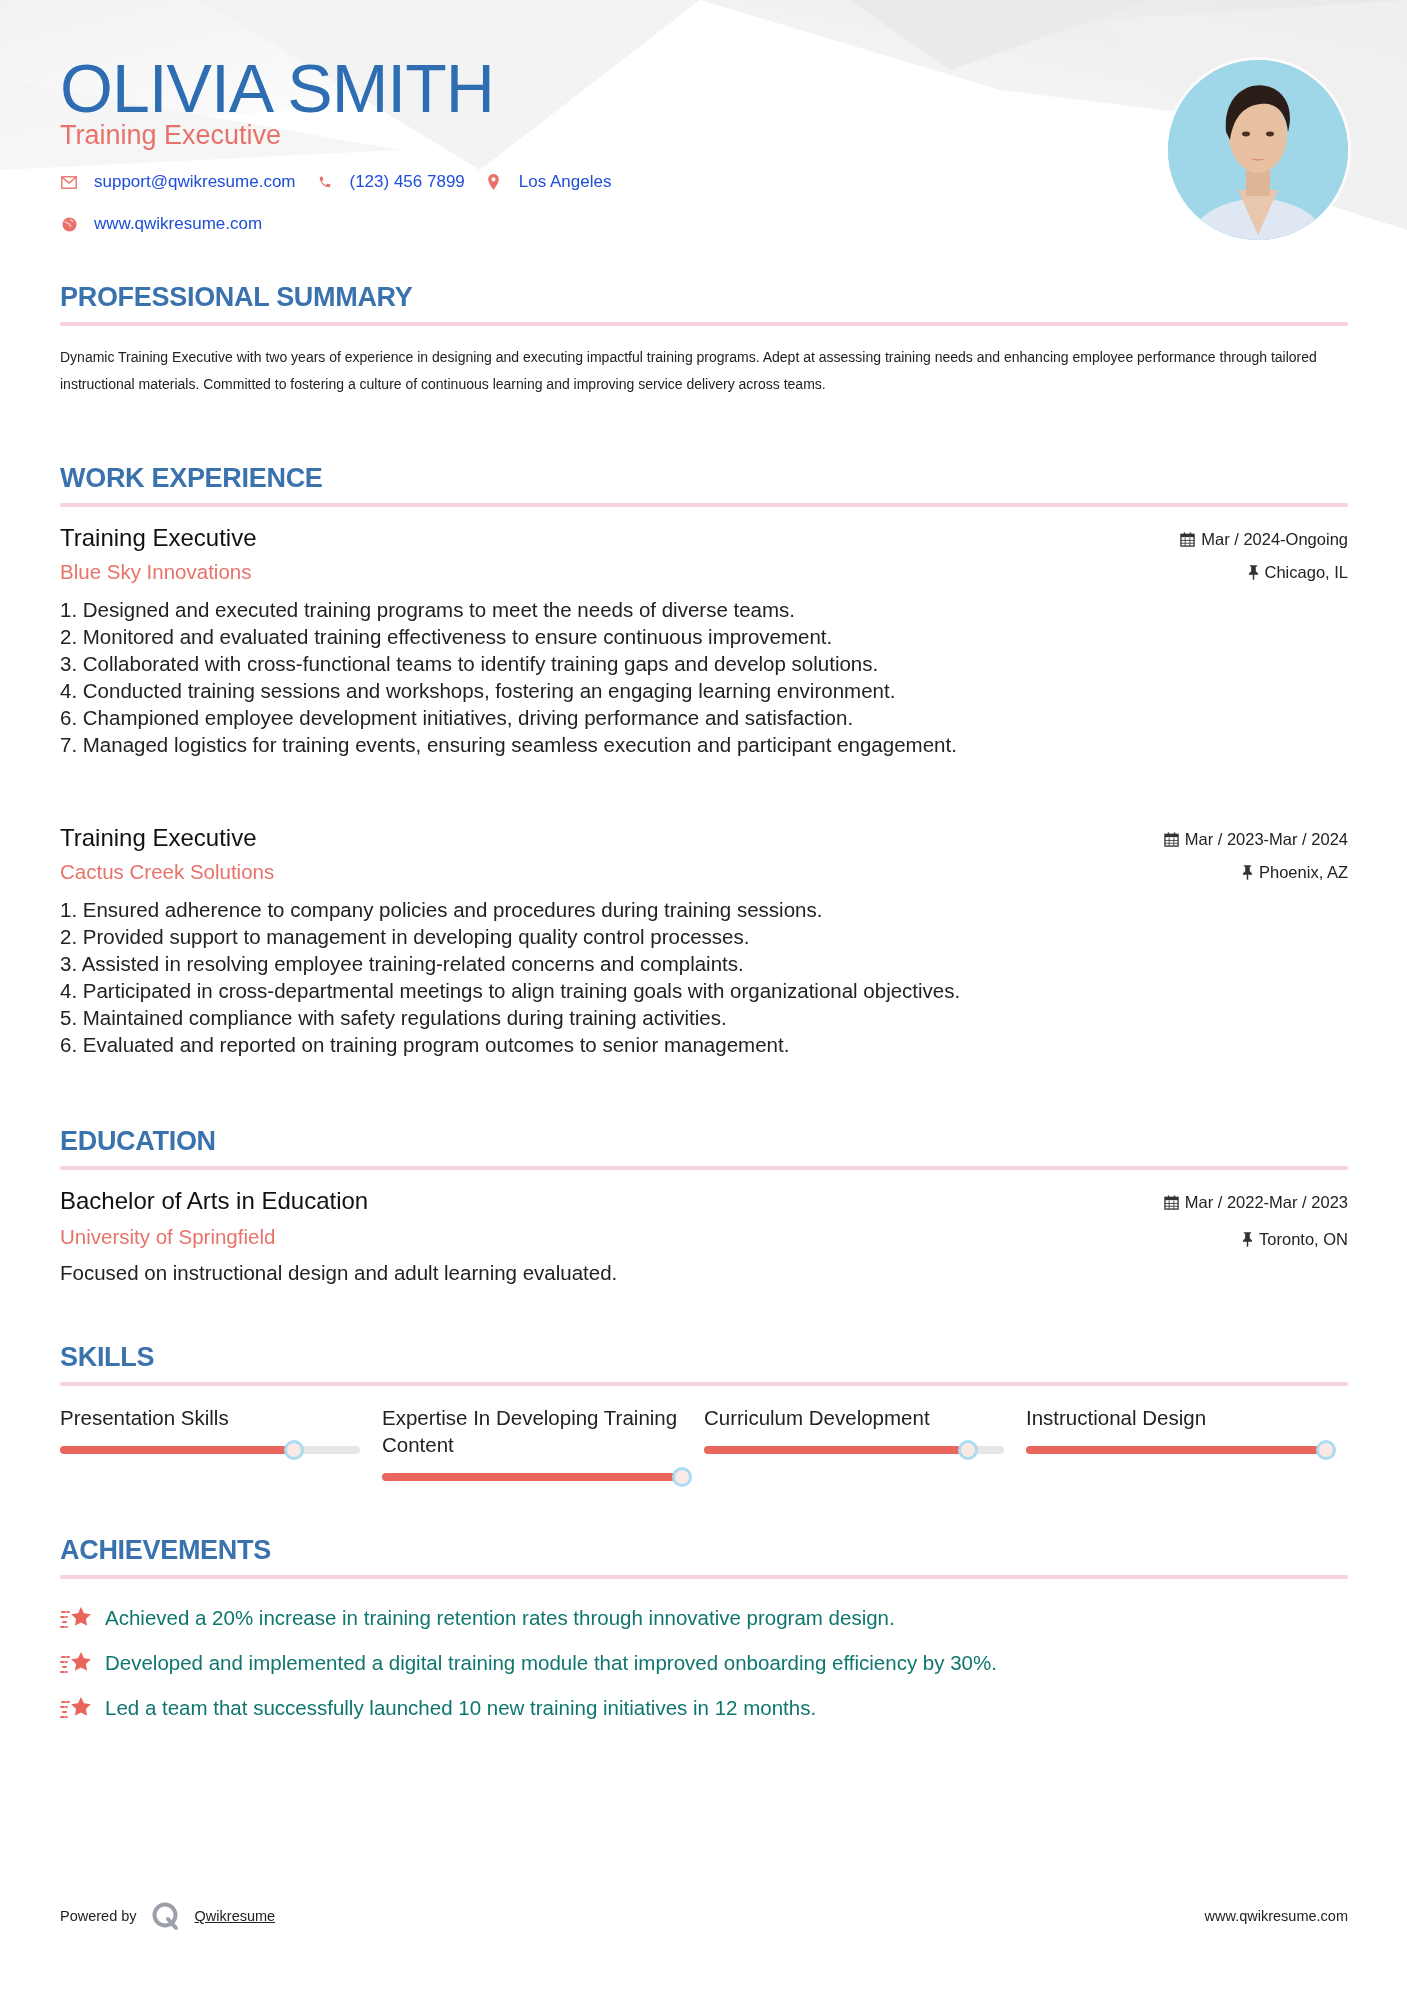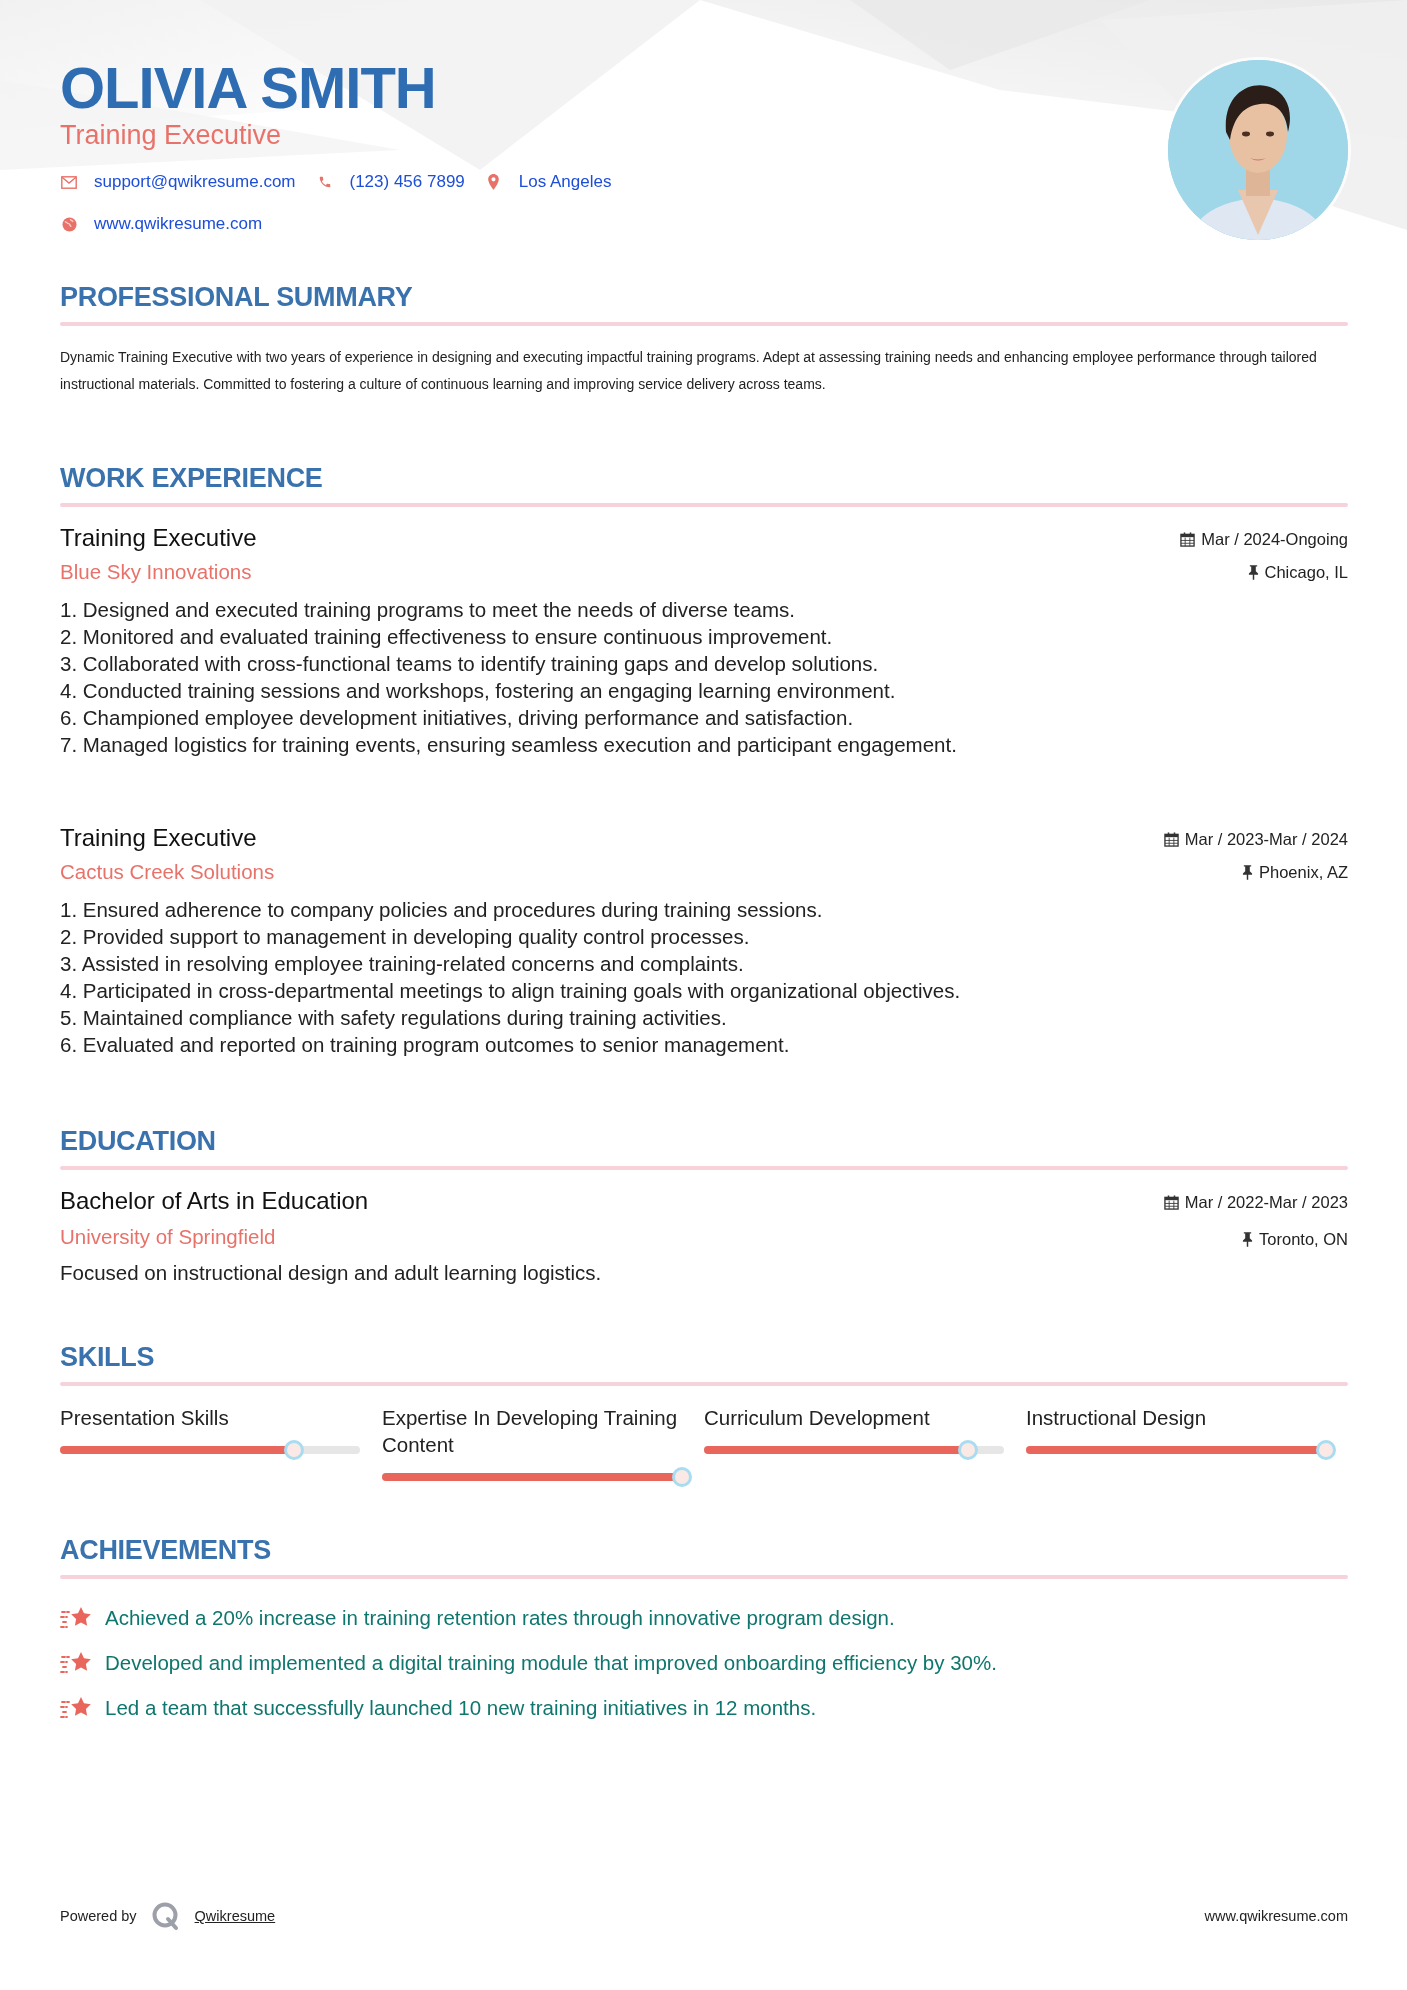--- a/index.html
+++ b/index.html
@@ -7,21 +7,21 @@
     body {
       position: relative;
       font-family: "Liberation Sans", "DejaVu Sans", sans-serif;
       color: #1f1f1f;
       overflow: hidden;
     }
     .bg-decor { position: absolute; left: 0; top: 0; width: 1407px; height: 300px; pointer-events: none; z-index: 0; }
     .page { position: absolute; left: 60px; top: 0; width: 1288px; z-index: 1; }
 
     
-    .name { position: absolute; left: 0; top: 58px; font-size: 58px; font-weight: 700; color: #2f6db3; letter-spacing: -1px; line-height: 60px; }
+    .name { position: absolute; left: 0; top: 58px; font-size: 68px; font-weight: 400; color: #2f6db3; letter-spacing: -1px; line-height: 60px; }
     .title { position: absolute; left: 0; top: 118px; font-size: 27px; color: #e8726a; line-height: 34px; }
     .contact-row { position: absolute; left: 0; display: flex; align-items: center; font-size: 17px; color: #1d4ed8; }
     .contact-row.r1 { top: 172px; }
     .contact-row.r2 { top: 214px; }
     .contact-item { display: flex; align-items: center; margin-right: 20px; }
     .contact-item .ic { width: 18px; height: 18px; margin-right: 16px; display: inline-flex; align-items: center; justify-content: center; }
     .avatar {
       position: absolute; left: 1108px; top: 60px; width: 180px; height: 180px; border-radius: 50%;
       background: #9fd7e8; overflow: hidden; box-shadow: 0 0 0 3px rgba(255,255,255,0.8);
     }
@@ -251,21 +251,21 @@
       </div>
       <div class="mrow" style="margin-top:17px;">
         <span class="mic">
           <svg width="11" height="15" viewBox="0 0 12 16">
               <path d="M2 0h8v1.5H8.5v5L11 9v1.5H6.8V16H5.2v-5.5H1V9l2.5-2.5v-5H2z" fill="#333"></path>
             </svg>
         </span>
         <span>Toronto, ON</span>
       </div>
     </div>
-    <p class="edu-desc">Focused on instructional design and adult learning logistics.</p>
+    <p class="edu-desc">Focused on instructional design and adult learning evaluated.</p>
   </div>
 
   <div class="section" style="top: 1340px;">
     <div class="sec-title">SKILLS</div>
     <div class="sec-rule"></div>
     <div class="skills">
       <div class="skill">
         <div class="skill-label">Presentation Skills</div>
         <div class="bar">
           <div class="bar-fill" style="width:234px;"></div>

